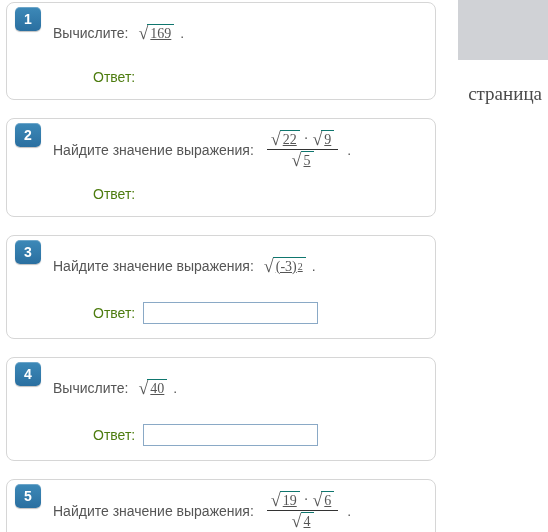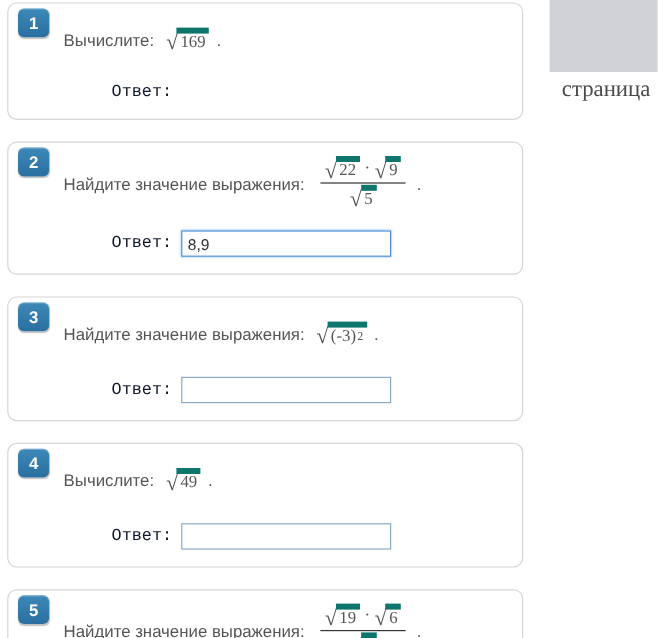--- a/index.html
+++ b/index.html
@@ -17,21 +17,21 @@
     right: 0;
     top: 0;
     width: 90px;
     height: 60px;
     background: #d0d2d6;
     z-index: -1;
   }
   .bg-text {
     position: absolute;
     right: 6px;
-    top: 64px;
+    top: 83px;
     font-family: "Times New Roman", serif;
     font-size: 19px;
     color: #4a4a4a;
     z-index: -1;
   }
   .qcard {
     position: relative;
     border: 1px solid #d6d6d6;
     border-radius: 8px;
     margin: 2px 6px 18px 6px;
@@ -62,24 +62,23 @@
     color: #555;
     text-align: right;
   }
   .prompt-text { margin-right: 10px; }
   .ans-row {
     display: flex;
     align-items: center;
     margin-top: 16px;
   }
   .ans-label {
-    color: #0f172a;
+    color: #4d7c0f;
     margin-right: 8px;
     margin-left: 40px;
-    font-family: Liberation Mono, monospace;
   }
   .ans-input {
     border: 1px solid #8aa9c6;
     height: 22px;
     width: 175px;
     padding: 0 4px;
     font-size: 13px;
     color: #333;
     outline: none;
   }
@@ -93,25 +92,26 @@
     align-items: stretch;
     font-family: "Times New Roman", serif;
   }
   .sqrt .rad {
     font-size: 18px;
     line-height: 1;
     align-self: flex-end;
     margin-right: -1px;
   }
   .sqrt .arg {
-    border-top: 5px solid #0f766e;
+    border-top: 1px solid #0f766e;
     padding: 0 3px;
     font-size: 14px;
     display: inline-flex;
     align-items: center;
+    text-decoration: underline;
   }
   .frac {
     display: inline-flex;
     flex-direction: column;
     align-items: center;
     vertical-align: middle;
     font-family: "Times New Roman", serif;
     margin: 0 3px;
   }
   .frac .num, .frac .den {
@@ -178,21 +178,20 @@
                 <span class="rad">√</span>
                 <span class="arg">5</span>
               </span>
             </span>
           </span>
         </span>
         <span class="period">.</span>
       </div>
       <div class="ans-row">
         <span class="ans-label">Ответ:</span>
-        <input type="text" class="ans-input focused" value="8,9" style="">
       </div>
     </div>
     <div class="qcard">
       <div class="badge">3</div>
       <div class="prompt-line">
         <span class="prompt-text">Найдите значение выражения:</span>
         <span style="display: inline-flex; align-items: center;">
           <span class="sqrt">
             <span class="rad">√</span>
             <span class="arg">
@@ -208,21 +207,21 @@
         <input type="text" class="ans-input" style="">
       </div>
     </div>
     <div class="qcard">
       <div class="badge">4</div>
       <div class="prompt-line">
         <span class="prompt-text">Вычислите:</span>
         <span style="display: inline-flex; align-items: center;">
           <span class="sqrt">
             <span class="rad">√</span>
-            <span class="arg">49</span>
+            <span class="arg">40</span>
           </span>
         </span>
         <span class="period">.</span>
       </div>
       <div class="ans-row">
         <span class="ans-label">Ответ:</span>
         <input type="text" class="ans-input" style="">
       </div>
     </div>
     <div class="qcard">

